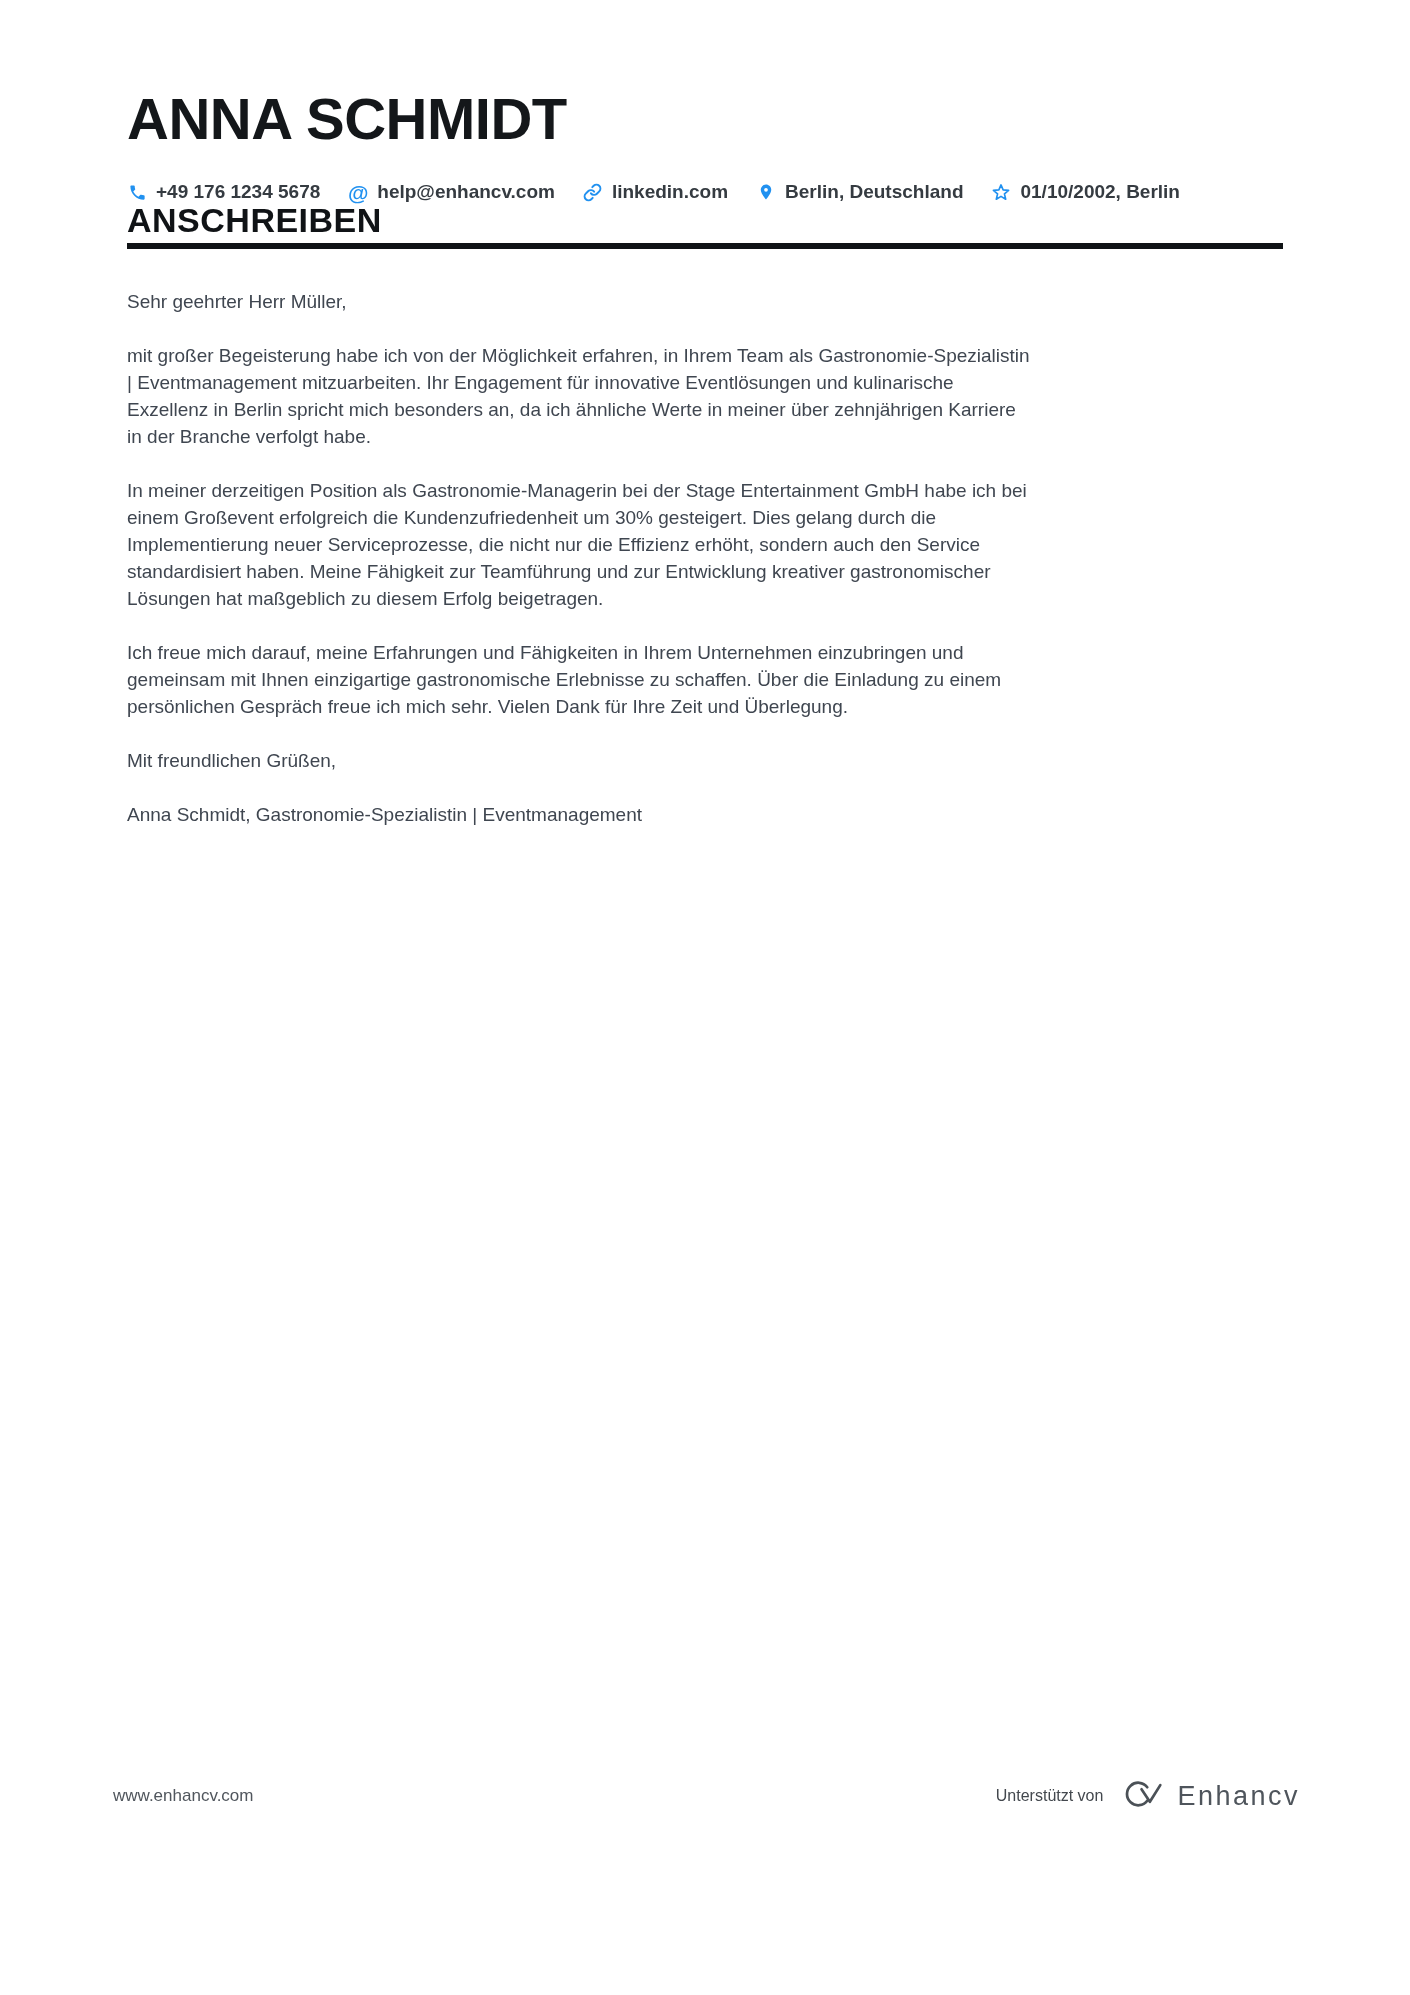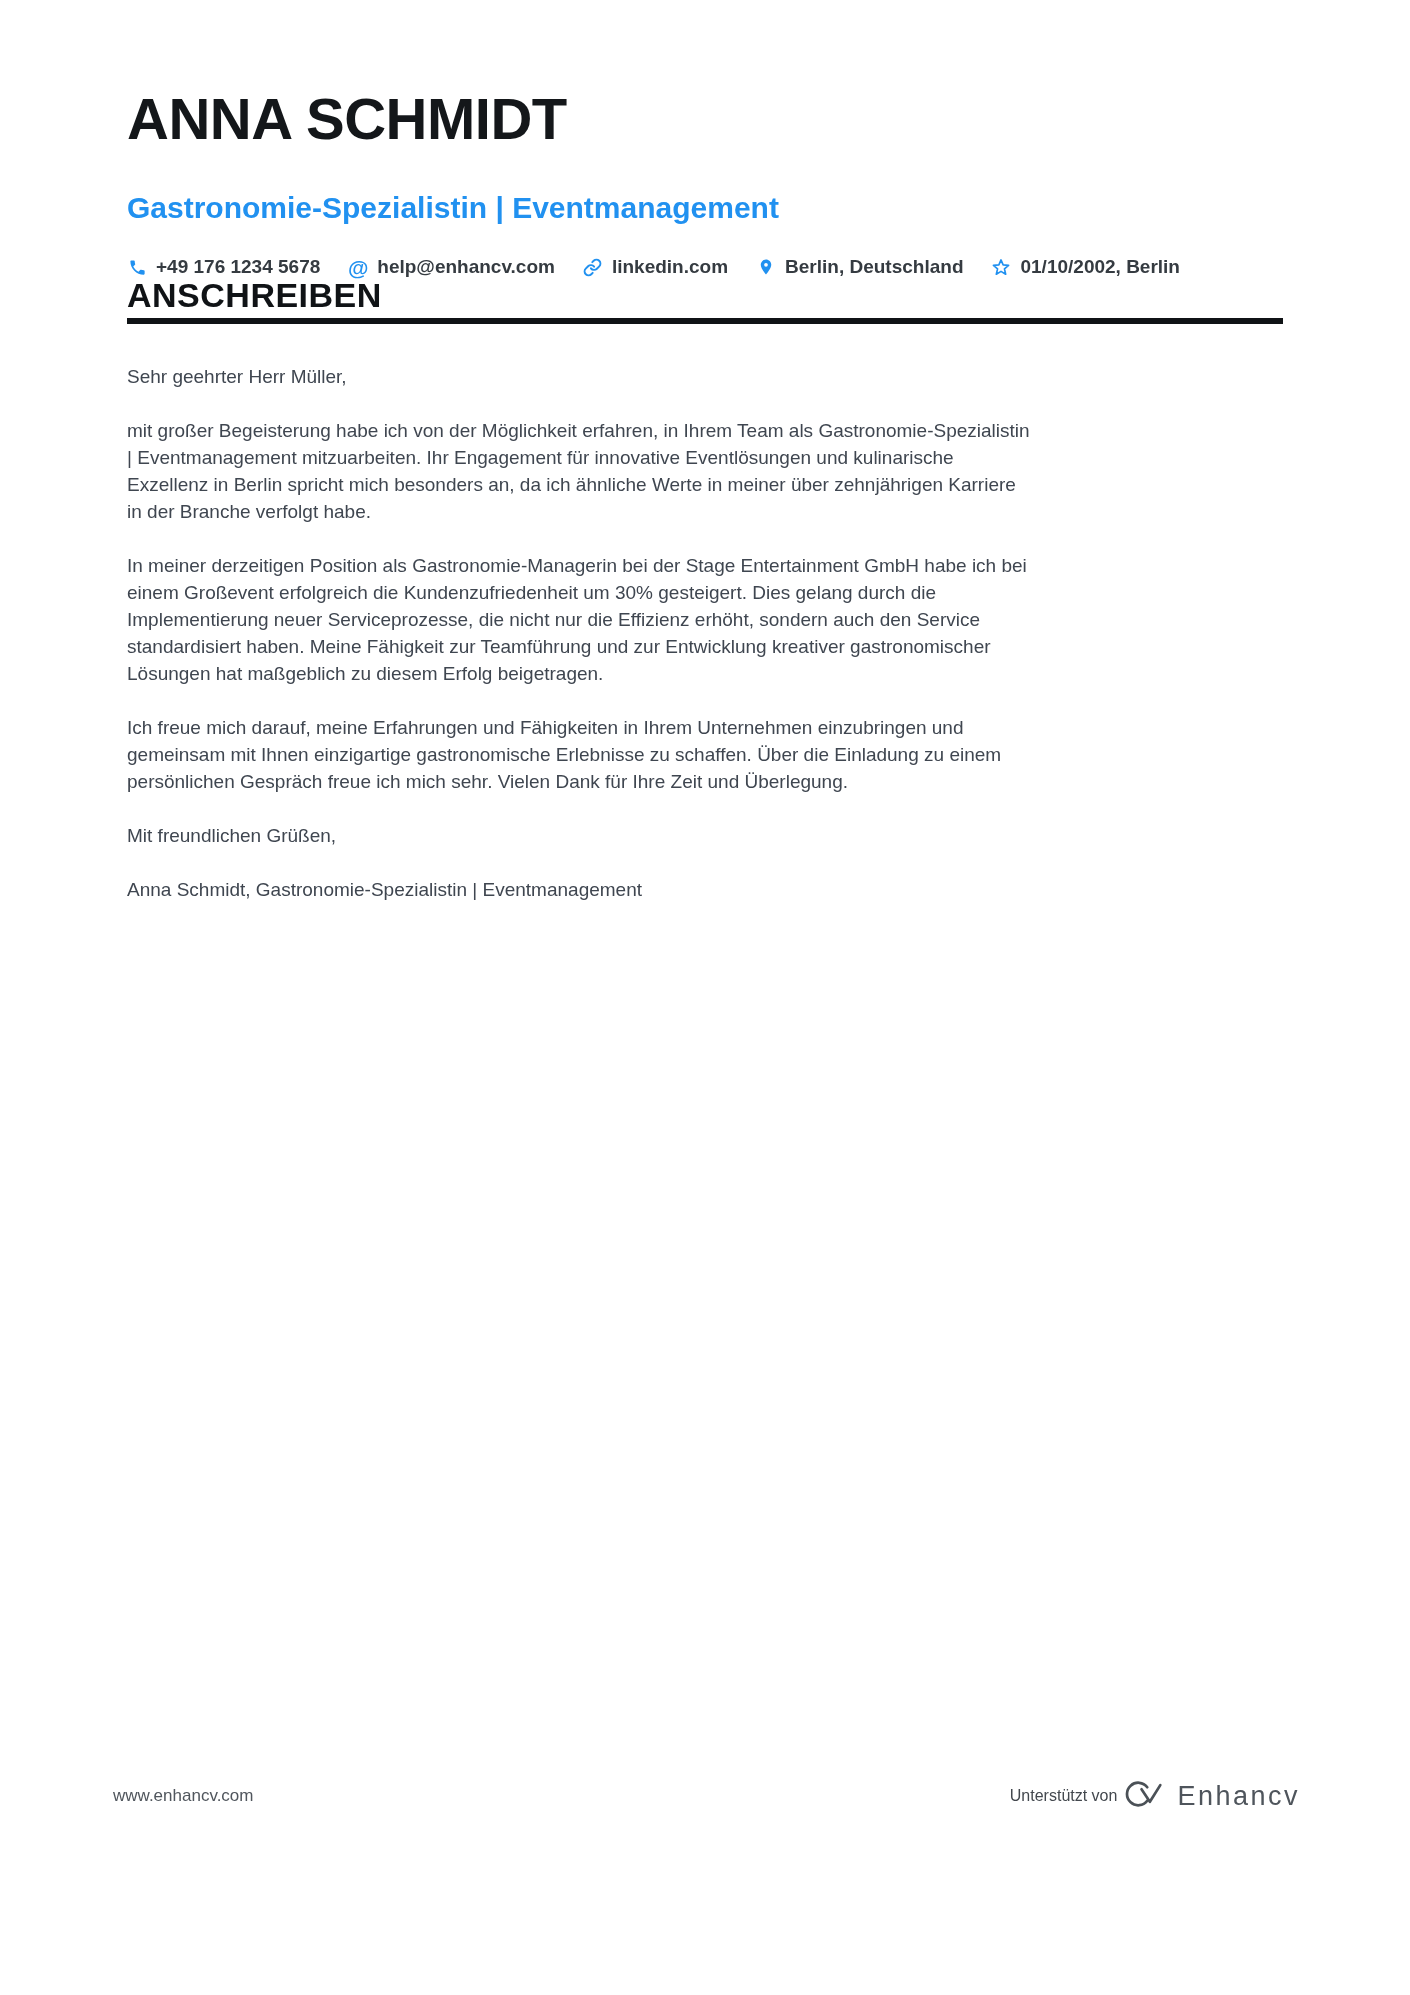--- a/index.html
+++ b/index.html
@@ -84,20 +84,21 @@
     align-items: center;
   }
   .footer-site {
     font-size: 17px;
     color: #50565d;
     text-decoration: none;
   }
   .footer-brand {
     display: flex;
     align-items: center;
+    gap: 14px;
   }
   .powered-by {
     font-size: 16px;
     color: #43484e;
   }
   .brand-lockup {
     display: flex;
     align-items: center;
     gap: 12px;
     text-decoration: none;
@@ -109,21 +110,20 @@
     color: #4f555c;
   }
 </style>
 </head>
 <body>
 
 <div class="page">
 
   <h1 class="name">ANNA SCHMIDT</h1>
 
-  <div class="subtitle" style="color:#2191f0;">Gastronomie-Spezialistin | Eventmanagement</div>
 
   <div class="contact-row">
 
     <span class="contact-item">
       <span class="icon">
         <svg width="19" height="19" viewBox="0 0 24 24" fill="#2191f0">
           <path d="M6.62 10.79c1.44 2.83 3.76 5.14 6.59 6.59l2.2-2.2c.27-.27.67-.36 1.02-.24 1.12.37 2.33.57 3.57.57.55 0 1 .45 1 1V20c0 .55-.45 1-1 1-9.39 0-17-7.61-17-17 0-.55.45-1 1-1h3.5c.55 0 1 .45 1 1 0 1.25.2 2.45.57 3.57.11.35.03.74-.25 1.02l-2.2 2.2z"></path>
         </svg>
       </span>
       <span>+49 176 1234 5678</span>

